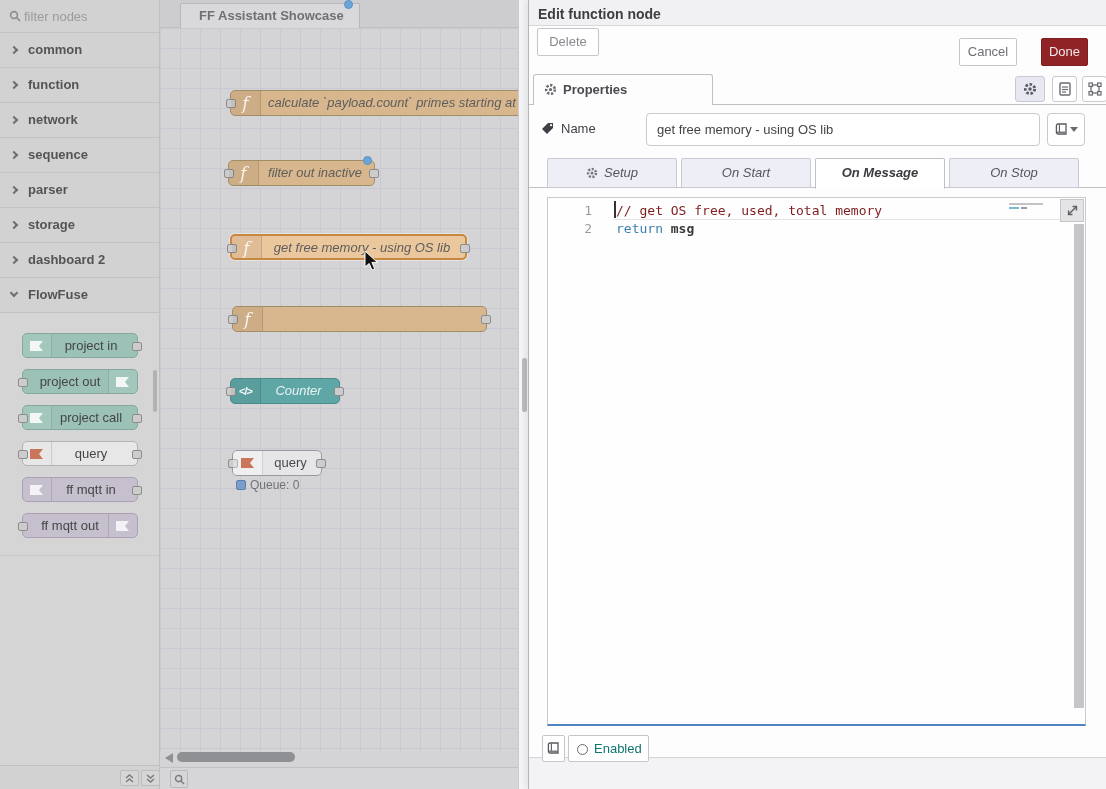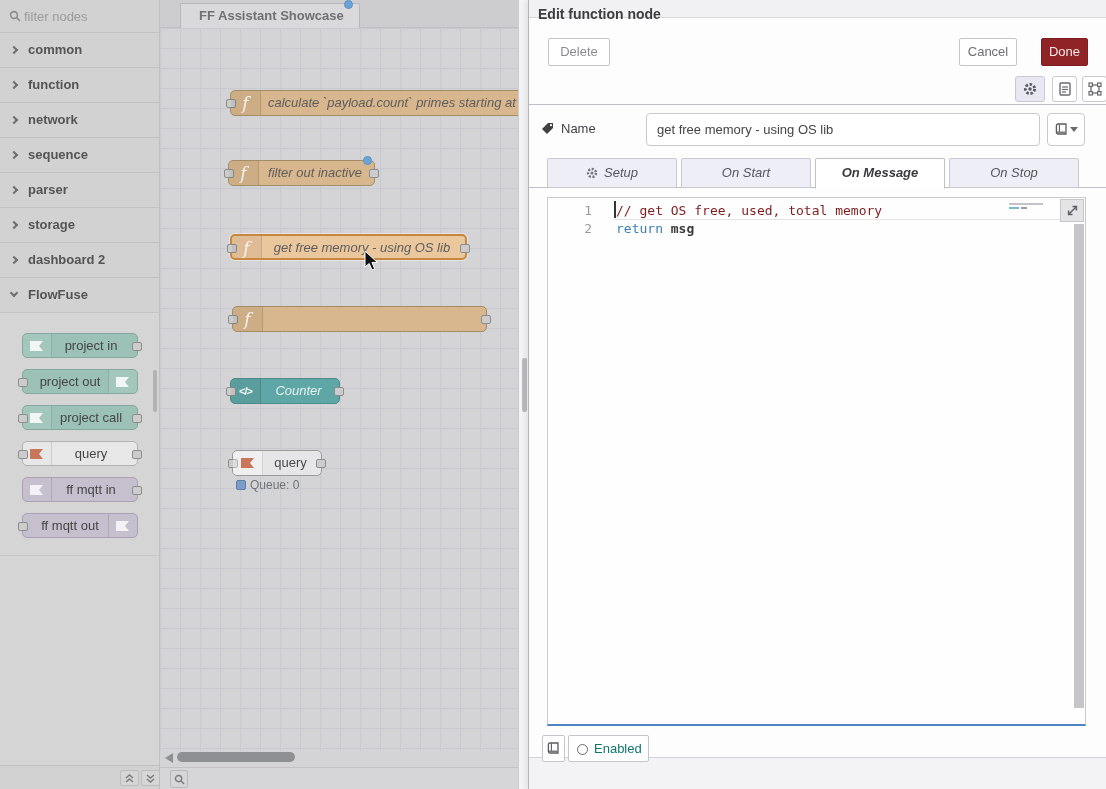--- a/index.html
+++ b/index.html
@@ -75,24 +75,24 @@
   #canvas-search-btn svg { margin:3px auto 0 auto; }
 
   #mouse-cursor { position:absolute; left:204px; top:222px; }
 
   
   #splitter { position:absolute; left:518px; top:0; width:10px; height:789px; background:#f5f5f7; border-left:1px solid #cacacc; cursor:col-resize; }
   #splitter-thumb { position:absolute; left:3px; top:358px; width:5px; height:54px; background:#bcbcc0; border-radius:2px; }
 
   
   #tray { position:absolute; left:528px; top:0; width:578px; height:789px; background:#fdfdfe; border-left:1px solid #b5b5b9; box-shadow:-3px 0 6px rgba(0,0,0,0.08); }
-  #tray-header { position:absolute; left:0; top:0; width:100%; height:18px; background:#f1f1f4; border-bottom:1px solid #d8d8dc; }
+  #tray-header { position:absolute; left:0; top:0; width:100%; height:26px; background:#f1f1f4; border-bottom:1px solid #d8d8dc; }
   #tray-header .tray-title { display:block; line-height:29px; padding-left:9px; font-weight:bold; font-size:14px; color:#3d3d42; }
   .btn { position:absolute; height:28px; border:1px solid #c6c6ca; border-radius:2px; background:#fff; font-size:13px; text-align:center; cursor:pointer; font-family:inherit; }
-  #btn-delete { left:8px; top:38px; width:62px; color:#8a8a90;margin-left:11px; }
+  #btn-delete { left:8px; top:28px; width:62px; color:#8a8a90; }
   #btn-cancel { left:430px; top:38px; width:58px; color:#6e6e74; }
   #btn-done { left:512px; top:38px; width:47px; background:#8f2326; border-color:#7d1e21; color:#f3e9e9; }
   .btn span { line-height:26px; }
 
   #props-row { position:absolute; left:0; top:74px; width:100%; height:31px; border-bottom:1px solid #bfbfc6; }
   #props-tab { position:absolute; left:4px; top:0; width:180px; height:31px; background:#fdfdfe; border:1px solid #bfbfc6; border-bottom:none; border-radius:3px 3px 0 0; cursor:pointer; }
   #props-tab .ptab-inner { line-height:29px; padding-left:10px; font-weight:bold; color:#4a4a50; }
   #props-tab svg { display:inline-block; vertical-align:-2px; margin-right:6px; }
   .mini-btn { position:absolute; top:2px; height:26px; border:1px solid #c9c9ce; border-radius:3px; background:#fff; cursor:pointer; }
   #btn-gear { left:486px; width:30px; background:#e8e8f2; border-color:#c9c9d4; }
@@ -340,20 +340,28 @@
 <div id="tray">
   <div id="tray-header">
     <span class="tray-title">Edit function node</span>
   </div>
 
   <button class="btn" id="btn-delete"><span>Delete</span></button>
   <button class="btn" id="btn-cancel"><span>Cancel</span></button>
   <button class="btn" id="btn-done"><span>Done</span></button>
 
   <div id="props-row">
+    <div id="props-tab">
+      <div class="ptab-inner">
+        <svg width="13" height="13" viewBox="0 0 12 12">
+            <circle cx="6" cy="6" r="4" fill="none" stroke="#6a6a70" stroke-width="2.4" stroke-dasharray="2.1 1.5"></circle>
+            <circle cx="6" cy="6" r="1.5" fill="#6a6a70"></circle>
+          </svg><span>Properties</span>
+      </div>
+    </div>
     <div class="mini-btn" id="btn-gear">
       <svg width="14" height="14" viewBox="0 0 12 12">
           <circle cx="6" cy="6" r="4" fill="none" stroke="#5a5a66" stroke-width="2.4" stroke-dasharray="2.1 1.5"></circle>
           <circle cx="6" cy="6" r="1.5" fill="#5a5a66"></circle>
         </svg>
     </div>
     <div class="mini-btn" id="btn-doc">
       <svg width="12" height="14" viewBox="0 0 12 14">
           <rect x="1" y="1" width="10" height="12" rx="1" fill="none" stroke="#6a6a70" stroke-width="1.4"></rect>
           <line x1="3" y1="5" x2="9" y2="5" stroke="#6a6a70" stroke-width="1.2"></line>

